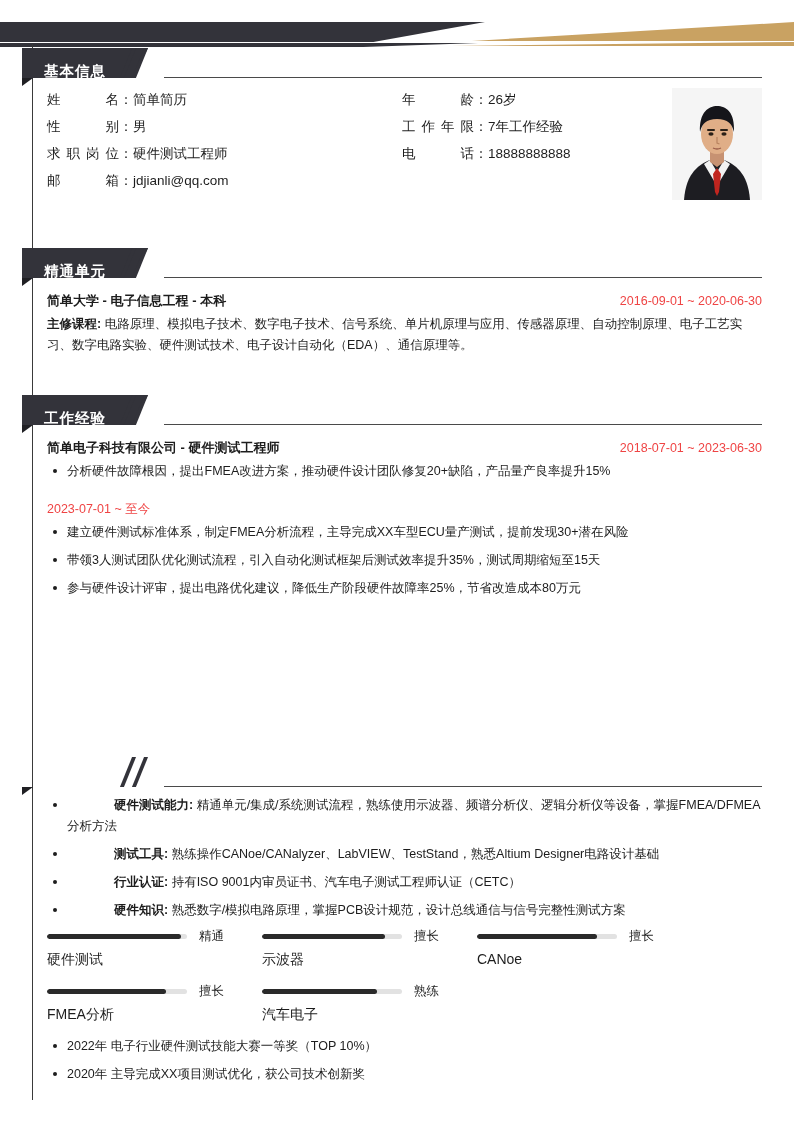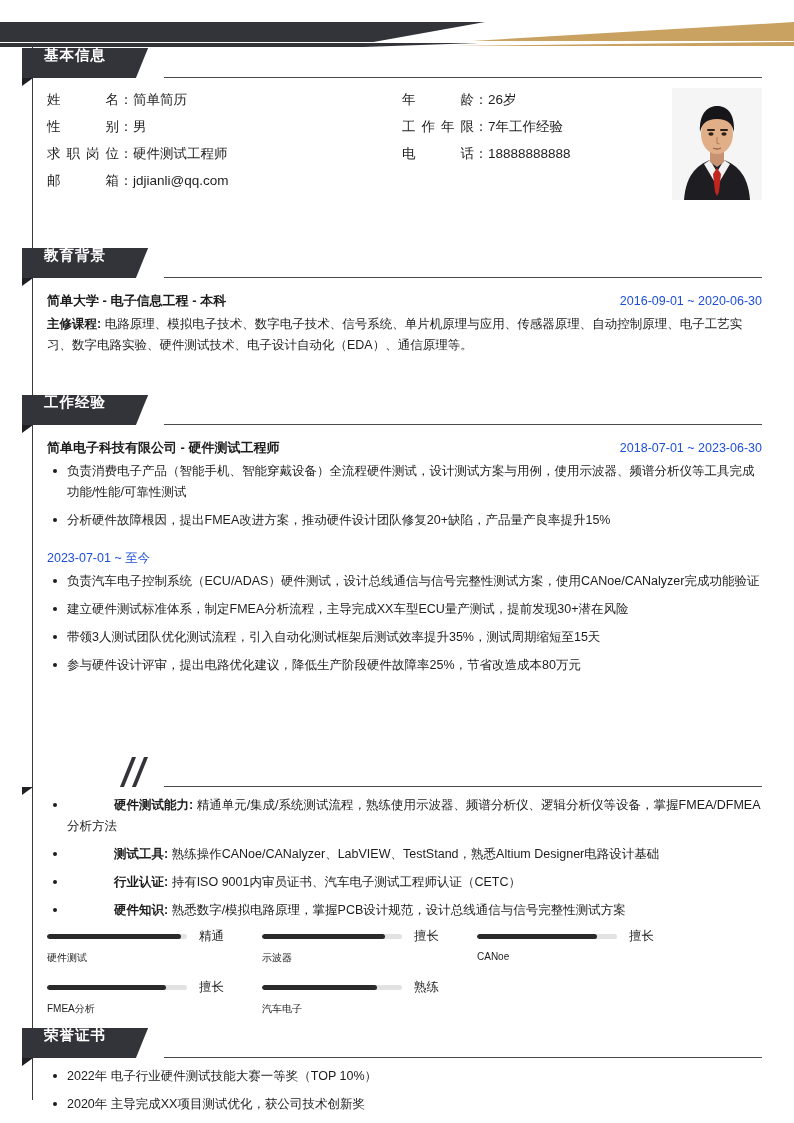--- a/index.html
+++ b/index.html
@@ -77,21 +77,21 @@
     height: 30px;
     margin-left: 22px;
   }
   .sec-tag {
     position: absolute;
     left: 0; top: 0;
     height: 30px;
     background: #33333a;
     padding: 0 42px 0 22px;
     display: flex;
-    align-items: flex-start;
+    align-items: flex-end;
     clip-path: polygon(0 0, 100% 0, 88% 100%, 0 100%);
   }
   .sec-tag-text {
     color: #ffffff;
     font-size: 14.5px;
     font-weight: bold;
     letter-spacing: 1px;
     white-space: nowrap;
     line-height: 1;
   }
@@ -176,21 +176,21 @@
   
   .entry-head {
     display: flex;
     justify-content: space-between;
     align-items: baseline;
     font-size: 13px;
     margin-top: 6px;
     margin-bottom: 4px;
   }
   .entry-title { font-weight: bold; }
-  .entry-date { font-size: 12.5px; color: #1d4ed8; }
+  .entry-date { font-size: 12.5px; color: #ef4444; }
 
   .kv-line {
     font-size: 12.5px;
     line-height: 21px;
     margin: 1px 0;
   }
   .kv-line b { font-weight: bold; }
 
   ul.bullets {
     list-style: none;
@@ -242,21 +242,21 @@
     background: #2a2a2a;
   }
   .bar-level {
     margin-left: 12px;
     font-size: 12.5px;
     color: #1d1d1d;
     white-space: nowrap;
   }
   .bar-name {
     margin-top: 6px;
-    font-size: 10px;
+    font-size: 14px;
     color: #1d1d1d;
   }
 </style>
 </head>
 <body>
 
 <div class="page">
 
   <div class="top-banner">
     <div class="banner-dark"></div>
@@ -371,21 +371,21 @@
             <path d="M41 60 Q45 62 49 60" stroke="#9c5e4a" stroke-width="1.3" fill="none"></path>
           </svg>
         </div>
       </div>
     </div>
   </div>
 
   <div class="section" style="top:248px;">
     <div class="sec-head">
       <div class="sec-tag">
-        <span class="sec-tag-text">教育背景</span>
+        <span class="sec-tag-text">精通单元</span>
       </div>
       <div class="sec-tag-fold"></div>
       <div class="sec-stripes" style="left:104px;">
         <div class="stripe" style="left:0;"></div>
         <div class="stripe" style="left:12px;"></div>
       </div>
       <div class="sec-rule" style="left:142px; right:32px;"></div>
     </div>
     <div class="sec-body">
       <div class="entry-head">
@@ -415,33 +415,31 @@
     <div class="sec-body">
 
       <div>
         <div class="entry-head">
           <div class="entry-title">
             <span>简单电子科技有限公司</span><span> - </span><span>硬件测试工程师</span>
           </div>
           <div class="entry-date">2018-07-01 ~ 2023-06-30</div>
         </div>
         <ul class="bullets">
-          <li>负责消费电子产品（智能手机、智能穿戴设备）全流程硬件测试，设计测试方案与用例，使用示波器、频谱分析仪等工具完成功能/性能/可靠性测试</li>
           <li>分析硬件故障根因，提出FMEA改进方案，推动硬件设计团队修复20+缺陷，产品量产良率提升15%</li>
         </ul>
       </div>
 
       <div style="height:6px;"></div>
 
       <div>
         <div class="entry-head">
           <div class="entry-date">2023-07-01 ~ 至今</div>
         </div>
         <ul class="bullets">
-          <li>负责汽车电子控制系统（ECU/ADAS）硬件测试，设计总线通信与信号完整性测试方案，使用CANoe/CANalyzer完成功能验证</li>
           <li>建立硬件测试标准体系，制定FMEA分析流程，主导完成XX车型ECU量产测试，提前发现30+潜在风险</li>
           <li>带领3人测试团队优化测试流程，引入自动化测试框架后测试效率提升35%，测试周期缩短至15天</li>
           <li>参与硬件设计评审，提出电路优化建议，降低生产阶段硬件故障率25%，节省改造成本80万元</li>
         </ul>
       </div>
 
     </div>
   </div>
 
   <div class="section" style="top:757px;">
@@ -505,31 +503,20 @@
             </div>
             <div class="bar-level">熟练</div>
           </div>
           <div class="bar-name">汽车电子</div>
         </div>
       </div>
     </div>
   </div>
 
   <div class="section" style="top:1028px;">
-    <div class="sec-head">
-      <div class="sec-tag">
-        <span class="sec-tag-text">荣誉证书</span>
-      </div>
-      <div class="sec-tag-fold"></div>
-      <div class="sec-stripes" style="left:104px;">
-        <div class="stripe" style="left:0;"></div>
-        <div class="stripe" style="left:12px;"></div>
-      </div>
-      <div class="sec-rule" style="left:142px; right:32px;"></div>
-    </div>
     <div class="sec-body">
       <ul class="bullets">
         <li>2022年 电子行业硬件测试技能大赛一等奖（TOP 10%）</li>
         <li>2020年 主导完成XX项目测试优化，获公司技术创新奖</li>
       </ul>
     </div>
   </div>
 
 </div>
 

